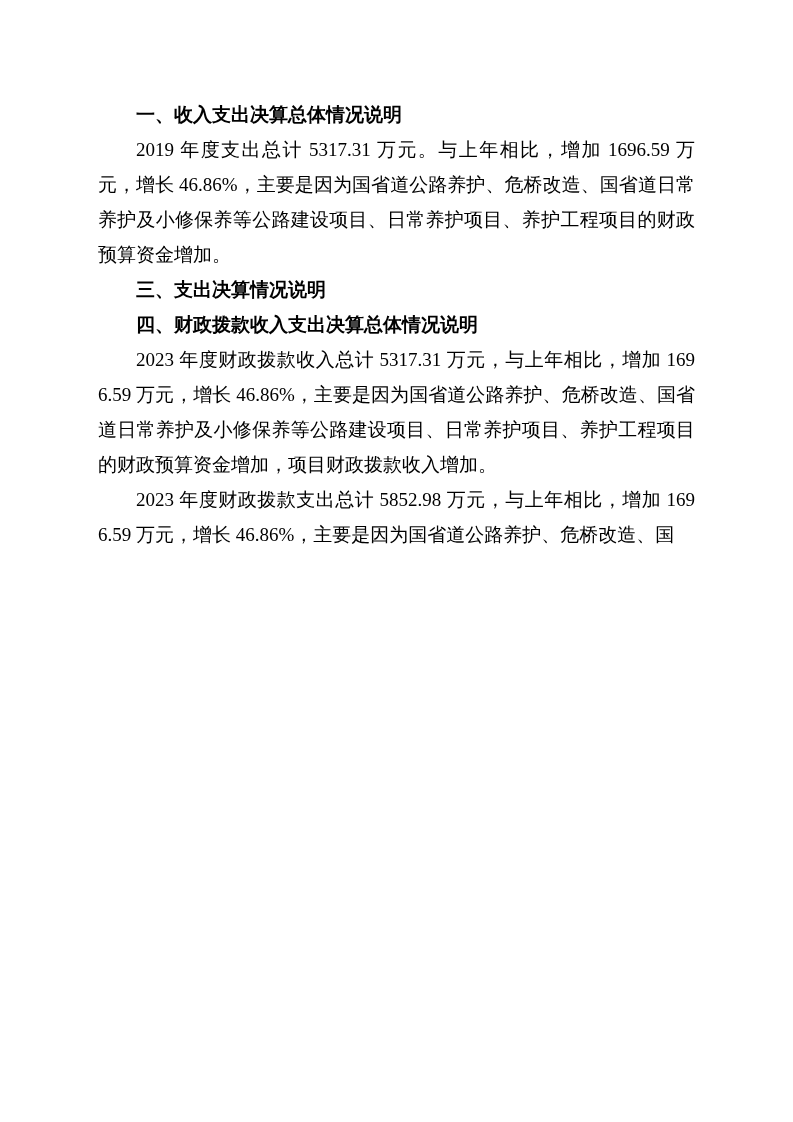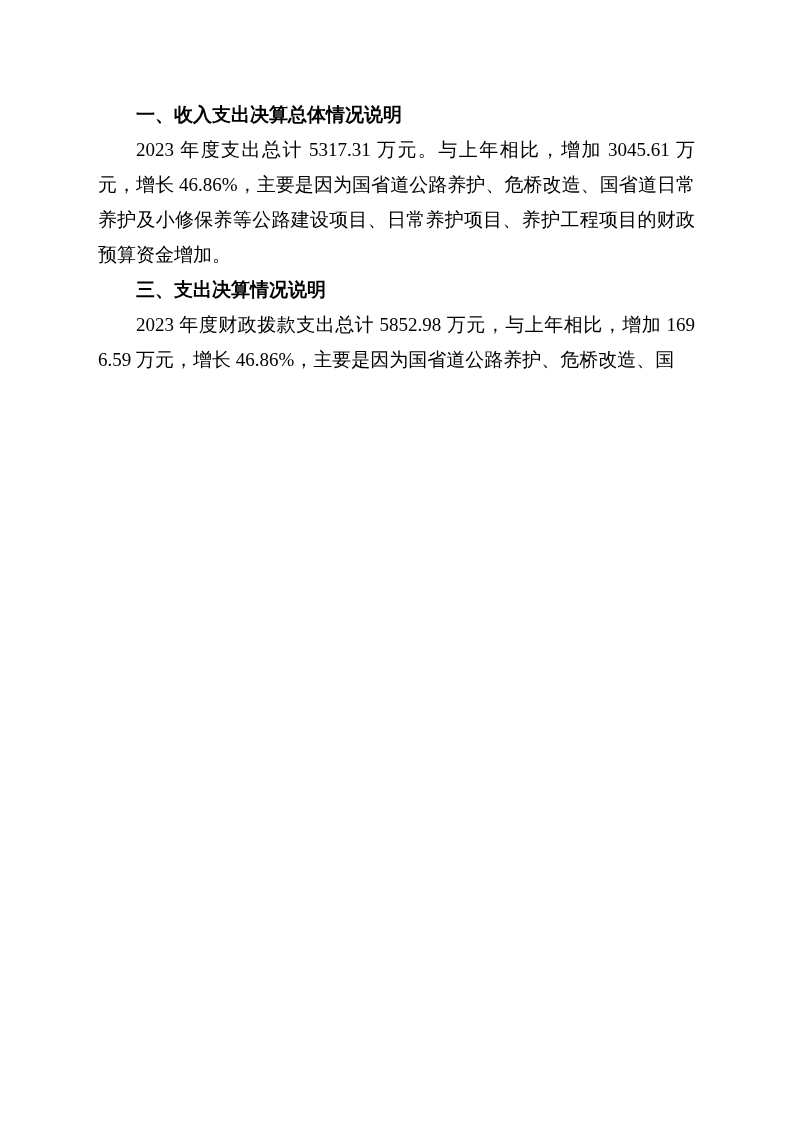--- a/index.html
+++ b/index.html
@@ -43,27 +43,29 @@
     word-break: break-all;
   }
 </style>
 </head>
 <body>
 
 <div class="page">
 
   <section class="doc-section">
     <h2 class="section-heading">一、收入支出决算总体情况说明</h2>
-    <p class="para">2023 年度支出总计 5317.31 万元。与上年相比，增加 3045.61 万元，增长 46.86%，主要是因为国省道公路养护、危桥改造、国省道日常养护及小修保养等公路建设项目、日常养护项目、养护工程项目的财政预算资金增加。</p>
+    <p class="para">2019 年度支出总计 5317.31 万元。与上年相比，增加 1696.59 万元，增长 46.86%，主要是因为国省道公路养护、危桥改造、国省道日常养护及小修保养等公路建设项目、日常养护项目、养护工程项目的财政预算资金增加。</p>
   </section>
 
   <section class="doc-section">
   </section>
 
   <section class="doc-section">
     <h2 class="section-heading">三、支出决算情况说明</h2>
   </section>
 
   <section class="doc-section">
+    <h2 class="section-heading">四、财政拨款收入支出决算总体情况说明</h2>
+    <p class="para">2023 年度财政拨款收入总计 5317.31 万元，与上年相比，增加 1696.59 万元，增长 46.86%，主要是因为国省道公路养护、危桥改造、国省道日常养护及小修保养等公路建设项目、日常养护项目、养护工程项目的财政预算资金增加，项目财政拨款收入增加。</p>
     <p class="para">2023 年度财政拨款支出总计 5852.98 万元，与上年相比，增加 1696.59 万元，增长 46.86%，主要是因为国省道公路养护、危桥改造、国</p>
   </section>
 
 </div>
 
 </body></html>

